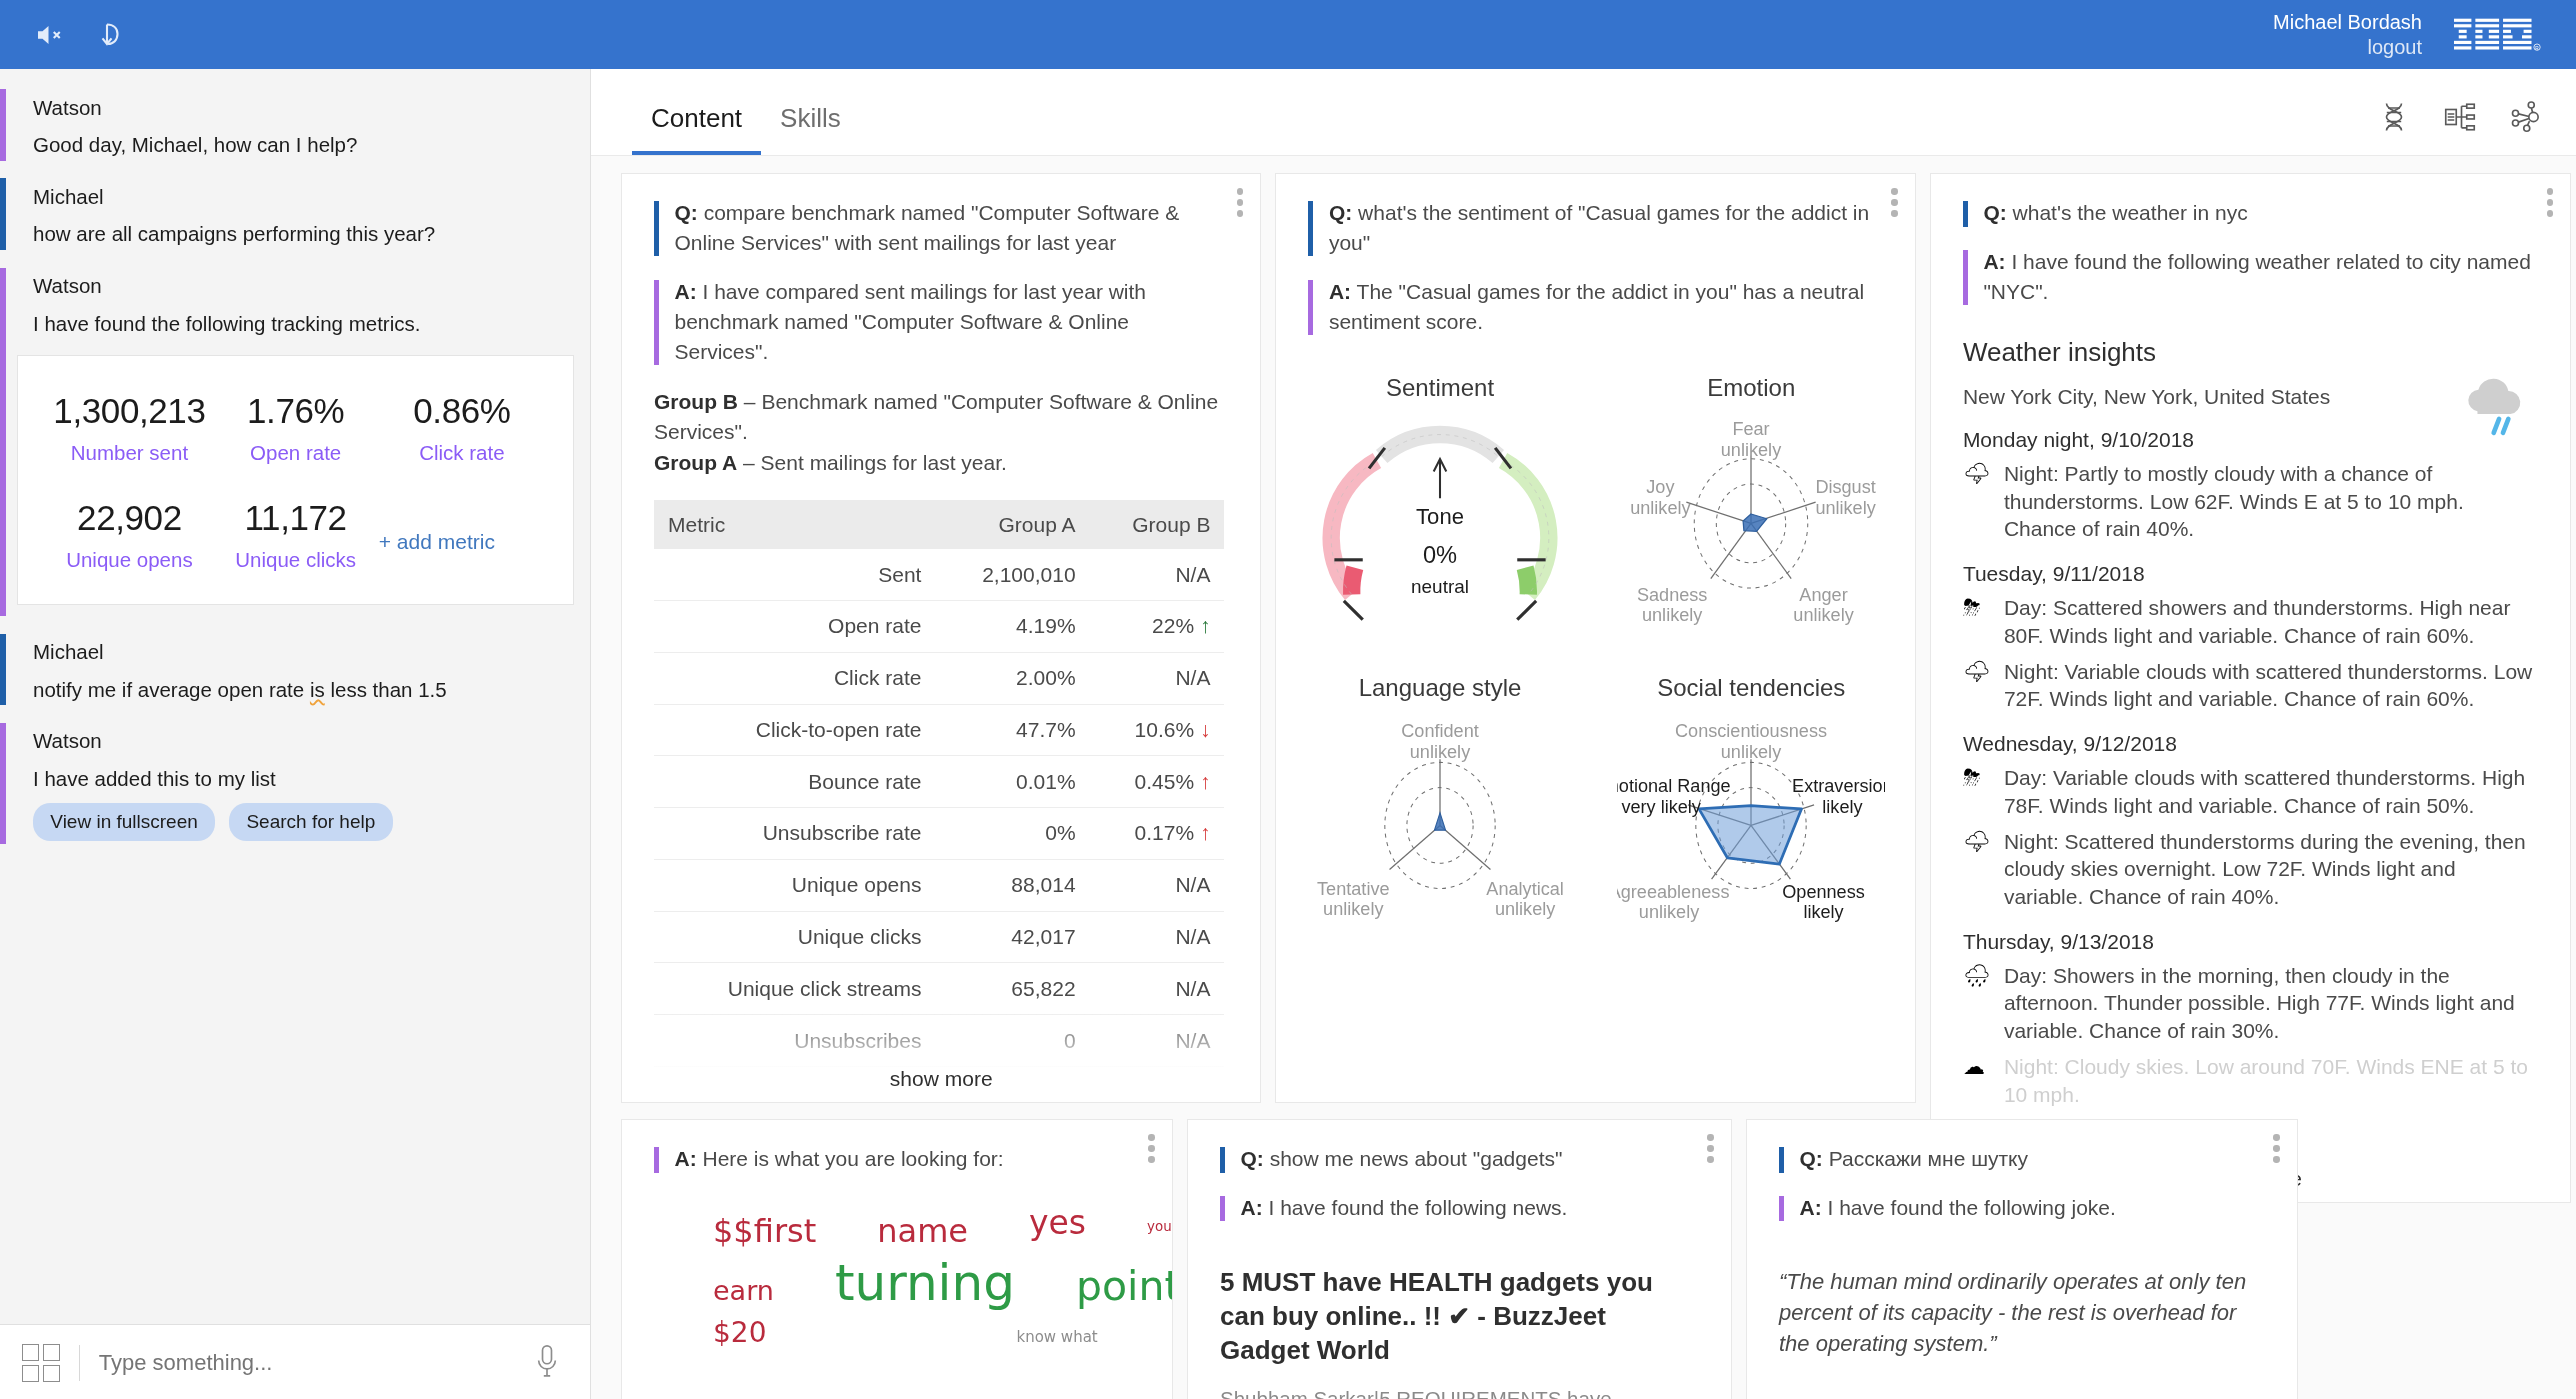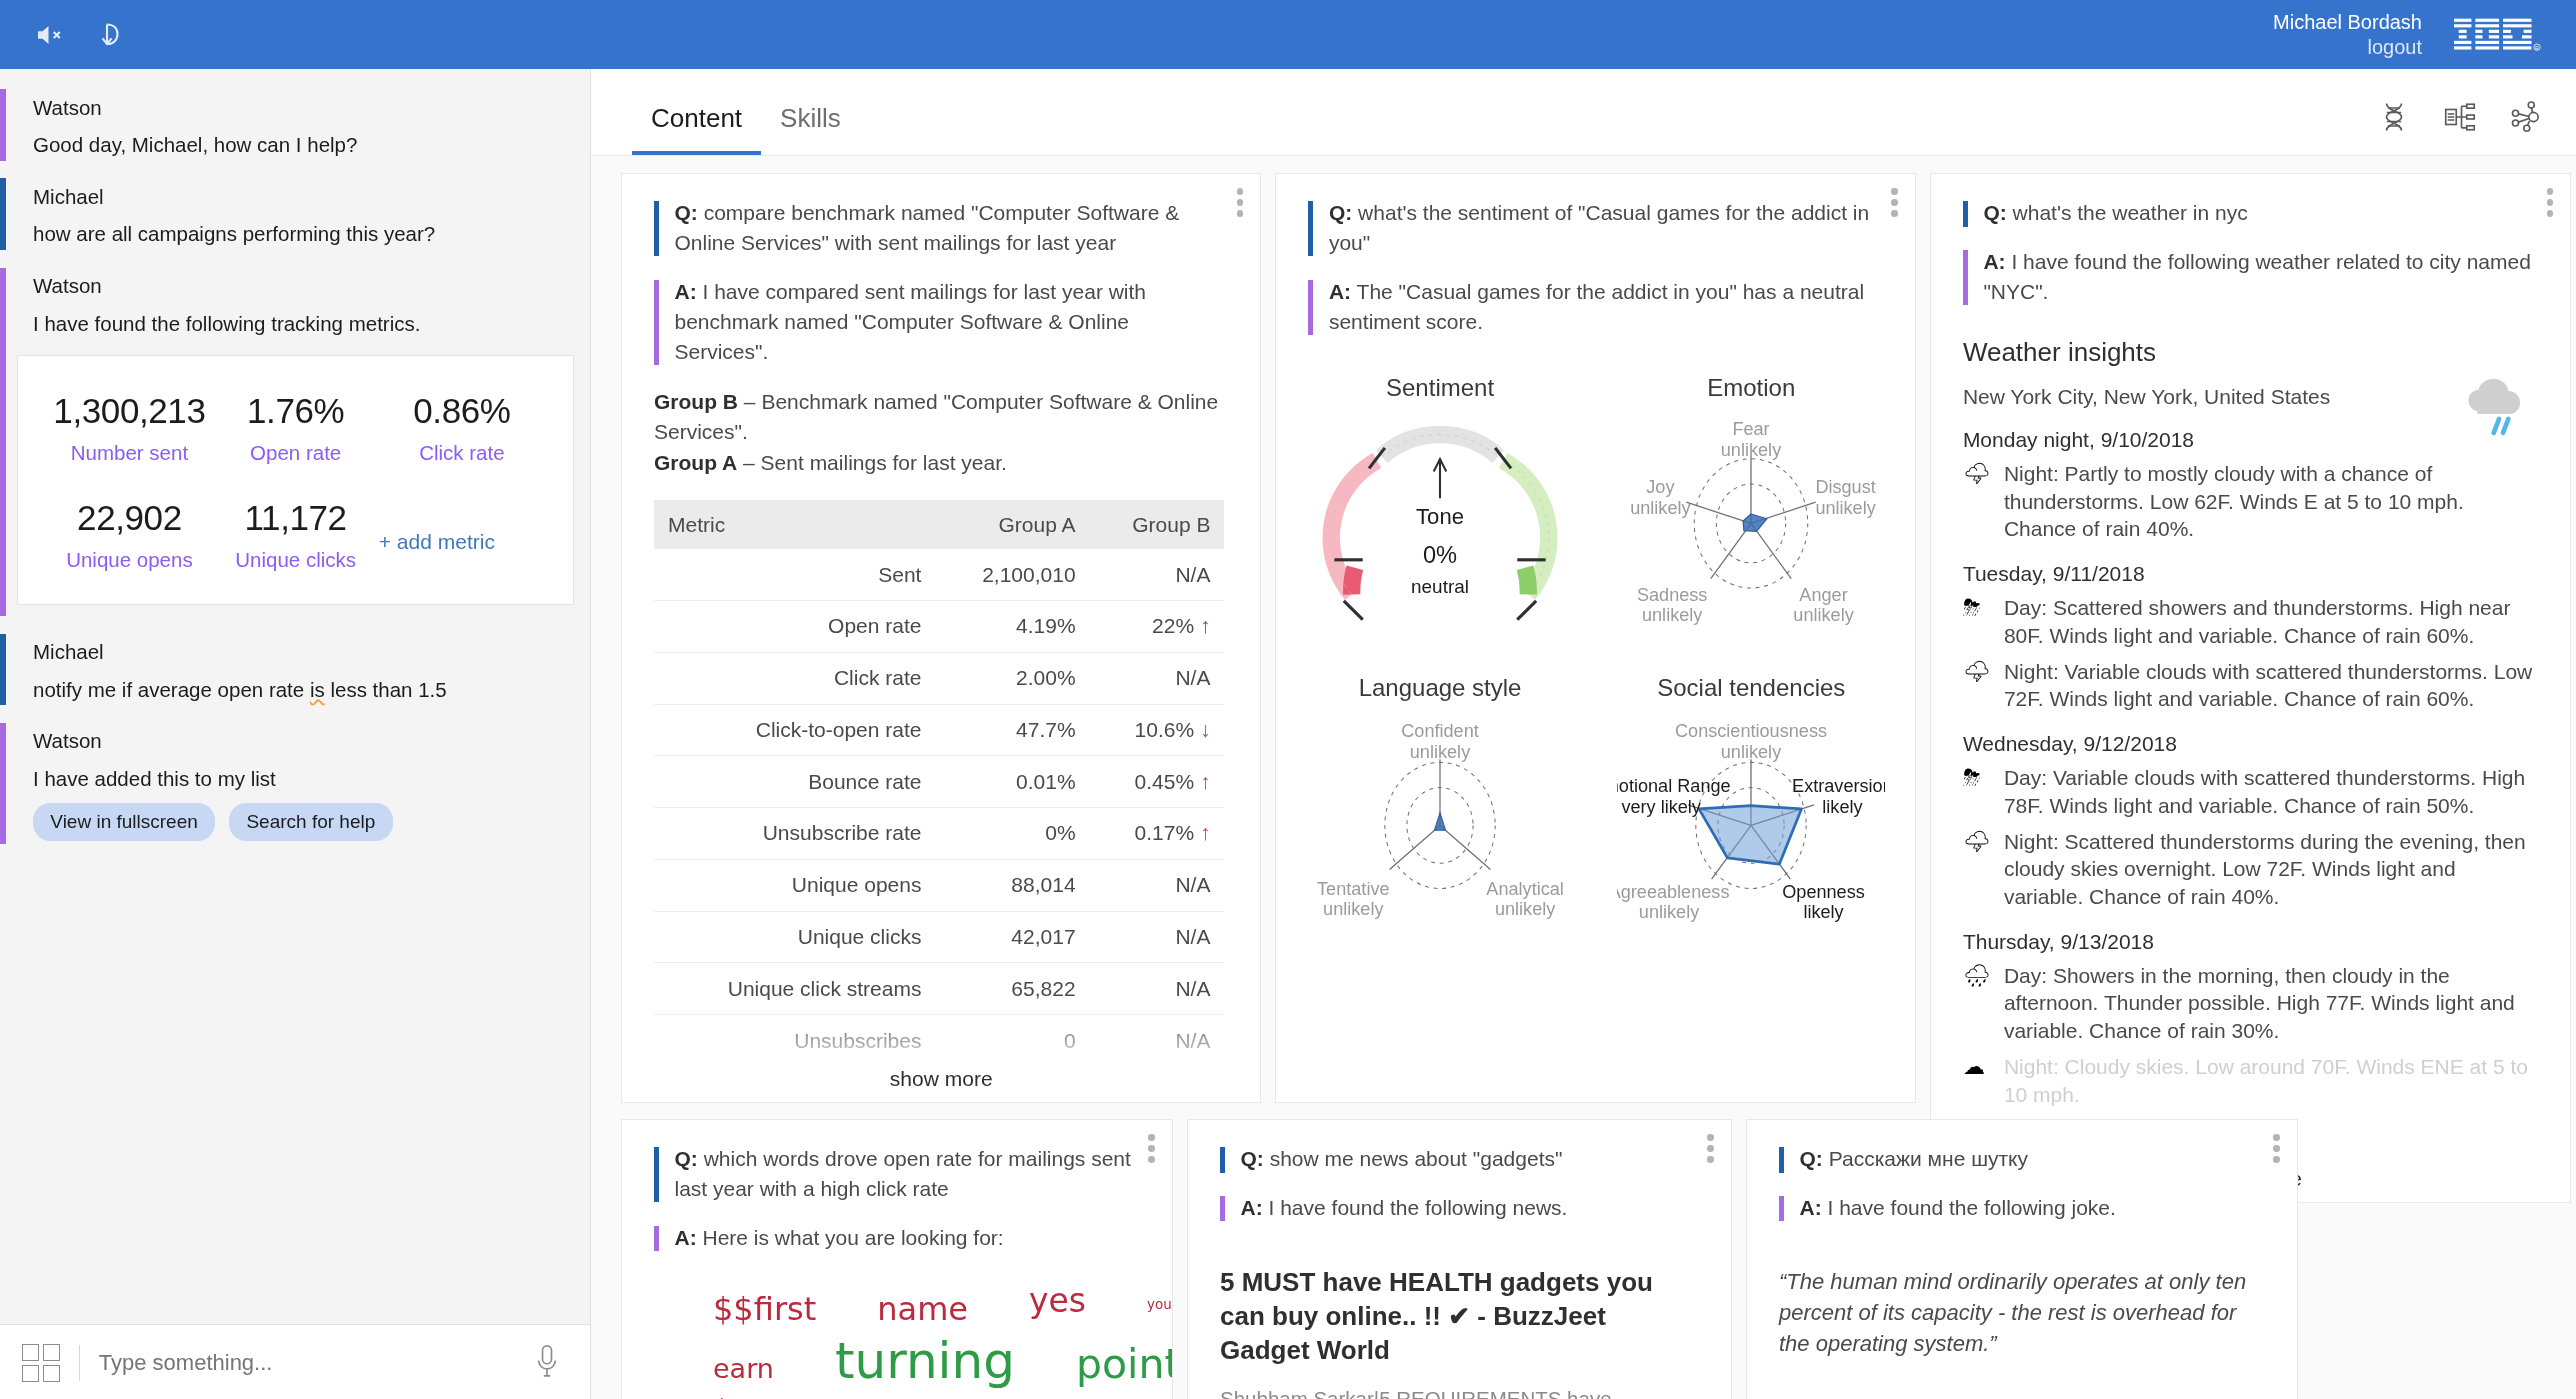--- a/index.html
+++ b/index.html
@@ -635,24 +635,20 @@
 
     <div class="row" style="height:363px;padding:16px 4.7px 0 30px;">
 
       <div class="card" style="width:552px;height:347px;">
         <div class="card-menu">
               <i></i>
               <i></i>
               <i></i>
             </div>
         <div class="qa">
-          <div class="qline">
-            <div class="qa-text"><b>Q:</b>
-              <span>which words drove open rate for mailings sent last year with a high click rate</span></div>
-          </div>
           <div class="aline">
             <div class="qa-text"><b>A:</b>
               <span>Here is what you are looking for:</span></div>
           </div>
         </div>
         <div class="wcloud">
           <div class="wc-line">
             <span class="wc" style="font-size:32px;color:#b92b3d;">$$first</span>
             <span class="wc" style="font-size:32px;color:#b92b3d;">name</span>
             <span class="wc" style="font-size:33px;color:#b92b3d;position:relative;top:-8px;">yes</span>

